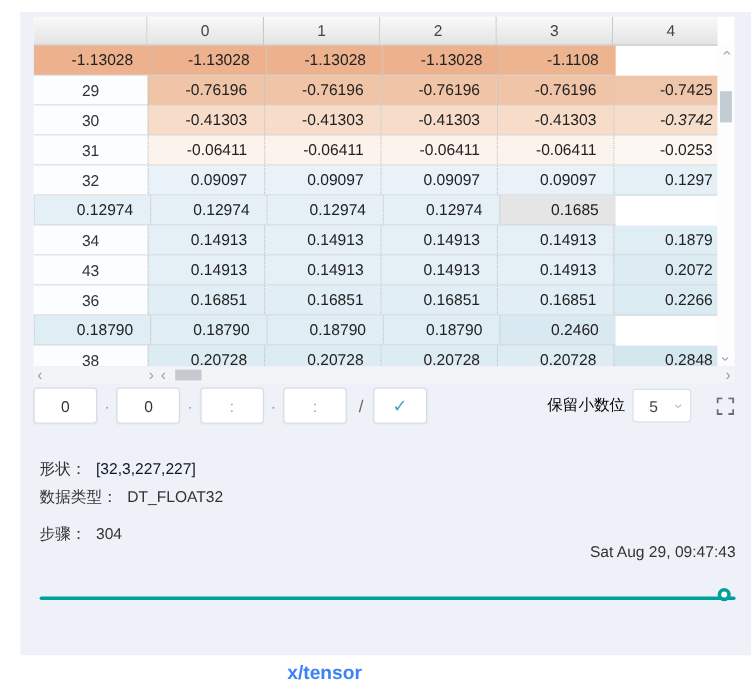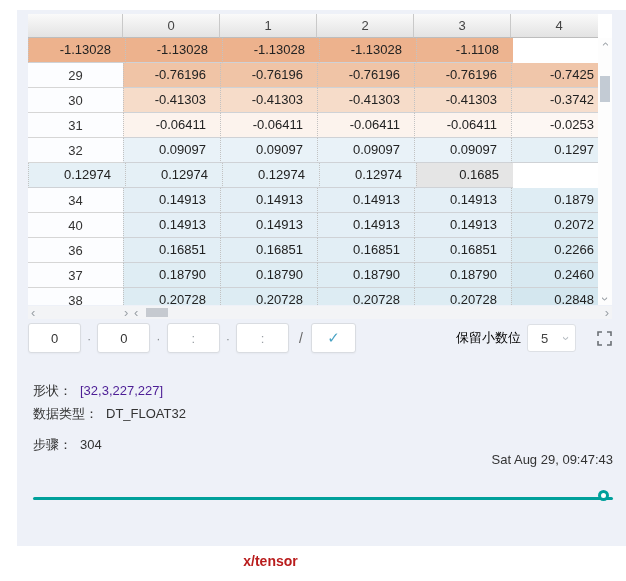--- a/index.html
+++ b/index.html
@@ -52,31 +52,31 @@
                 font-size:13px; color:#444; cursor:pointer; }
   .chev-down { color:#b6bcc2; font-size:13px; transform:rotate(90deg); display:inline-block; }
   .fs-icon { margin-left:21px; cursor:pointer; display:flex; align-items:center; }
 
   
   .info-row { position:absolute; left:16px; font-size:13px; color:#333; }
   .row-shape { top:372px; }
   .row-dtype { top:395px; }
   .row-step { top:426px; }
   .info-label { margin-right:8px;text-align:right; }
-  .val-teal { color:#4c1d95; }
+  .val-teal { color:#0f172a; }
   .timestamp { position:absolute; right:13px; top:442px; font-size:13px; color:#333; }
 
   
   .slider { position:absolute; left:16px; top:479px; width:580px; height:18px; cursor:pointer; }
   .slider-track { position:absolute; left:0; right:0; top:8px; height:3px; background:#00a09b; border-radius:2px; }
   .slider-handle { position:absolute; top:1px; width:11px; height:11px; background:#fff;
                    border:3px solid #00a09b; border-radius:50%; }
 
   .footer-title { position:absolute; left:0; width:541px; top:553px; text-align:center;
-                  font-size:14px; font-weight:bold; color:#b91c1c; }
+                  font-size:16px; font-weight:bold; color:#3b82f6; }
 </style>
 </head>
 <body>
 
 <div class="page">
   <div class="panel">
 
     <div class="table-card">
       <div class="grid">
         <div class="g-header">
@@ -102,21 +102,21 @@
               <div class="val-cell" style="background: rgb(240, 196, 166);">-0.76196</div>
               <div class="val-cell" style="background: rgb(240, 196, 166);">-0.76196</div>
               <div class="val-cell" style="background: rgb(240, 198, 170);">-0.7425</div>
             </div>
             <div class="g-row">
               <div class="idx-cell">30</div>
               <div class="val-cell" style="background: rgb(246, 220, 201);">-0.41303</div>
               <div class="val-cell" style="background: rgb(246, 220, 201);">-0.41303</div>
               <div class="val-cell" style="background: rgb(246, 220, 201);">-0.41303</div>
               <div class="val-cell" style="background: rgb(246, 220, 201);">-0.41303</div>
-              <div class="val-cell" style="background: rgb(246, 222, 205);">-0.3742</div>
+              <div class="val-cell" style="background: rgb(246, 222, 205); font-style: italic;">-0.3742</div>
             </div>
             <div class="g-row">
               <div class="idx-cell">31</div>
               <div class="val-cell" style="background: rgb(252, 243, 237);">-0.06411</div>
               <div class="val-cell" style="background: rgb(252, 243, 237);">-0.06411</div>
               <div class="val-cell" style="background: rgb(252, 243, 237);">-0.06411</div>
               <div class="val-cell" style="background: rgb(252, 243, 237);">-0.06411</div>
               <div class="val-cell" style="background: rgb(253, 247, 243);">-0.0253</div>
             </div>
             <div class="g-row">
@@ -136,37 +136,36 @@
             </div>
             <div class="g-row">
               <div class="idx-cell">34</div>
               <div class="val-cell" style="background: rgb(228, 239, 246);">0.14913</div>
               <div class="val-cell" style="background: rgb(228, 239, 246);">0.14913</div>
               <div class="val-cell" style="background: rgb(228, 239, 246);">0.14913</div>
               <div class="val-cell" style="background: rgb(228, 239, 246);">0.14913</div>
               <div class="val-cell" style="background: rgb(223, 237, 244);">0.1879</div>
             </div>
             <div class="g-row">
-              <div class="idx-cell">40</div>
+              <div class="idx-cell">43</div>
               <div class="val-cell" style="background: rgb(228, 239, 246);">0.14913</div>
               <div class="val-cell" style="background: rgb(228, 239, 246);">0.14913</div>
               <div class="val-cell" style="background: rgb(228, 239, 246);">0.14913</div>
               <div class="val-cell" style="background: rgb(228, 239, 246);">0.14913</div>
               <div class="val-cell" style="background: rgb(221, 236, 243);">0.2072</div>
             </div>
             <div class="g-row">
               <div class="idx-cell">36</div>
               <div class="val-cell" style="background: rgb(226, 238, 245);">0.16851</div>
               <div class="val-cell" style="background: rgb(226, 238, 245);">0.16851</div>
               <div class="val-cell" style="background: rgb(226, 238, 245);">0.16851</div>
               <div class="val-cell" style="background: rgb(226, 238, 245);">0.16851</div>
               <div class="val-cell" style="background: rgb(219, 235, 242);">0.2266</div>
             </div>
             <div class="g-row">
-              <div class="idx-cell">37</div>
               <div class="val-cell" style="background: rgb(223, 237, 244);">0.18790</div>
               <div class="val-cell" style="background: rgb(223, 237, 244);">0.18790</div>
               <div class="val-cell" style="background: rgb(223, 237, 244);">0.18790</div>
               <div class="val-cell" style="background: rgb(223, 237, 244);">0.18790</div>
               <div class="val-cell" style="background: rgb(216, 233, 241);">0.2460</div>
             </div>
             <div class="g-row">
               <div class="idx-cell">38</div>
               <div class="val-cell" style="background: rgb(221, 236, 243);">0.20728</div>
               <div class="val-cell" style="background: rgb(221, 236, 243);">0.20728</div>

